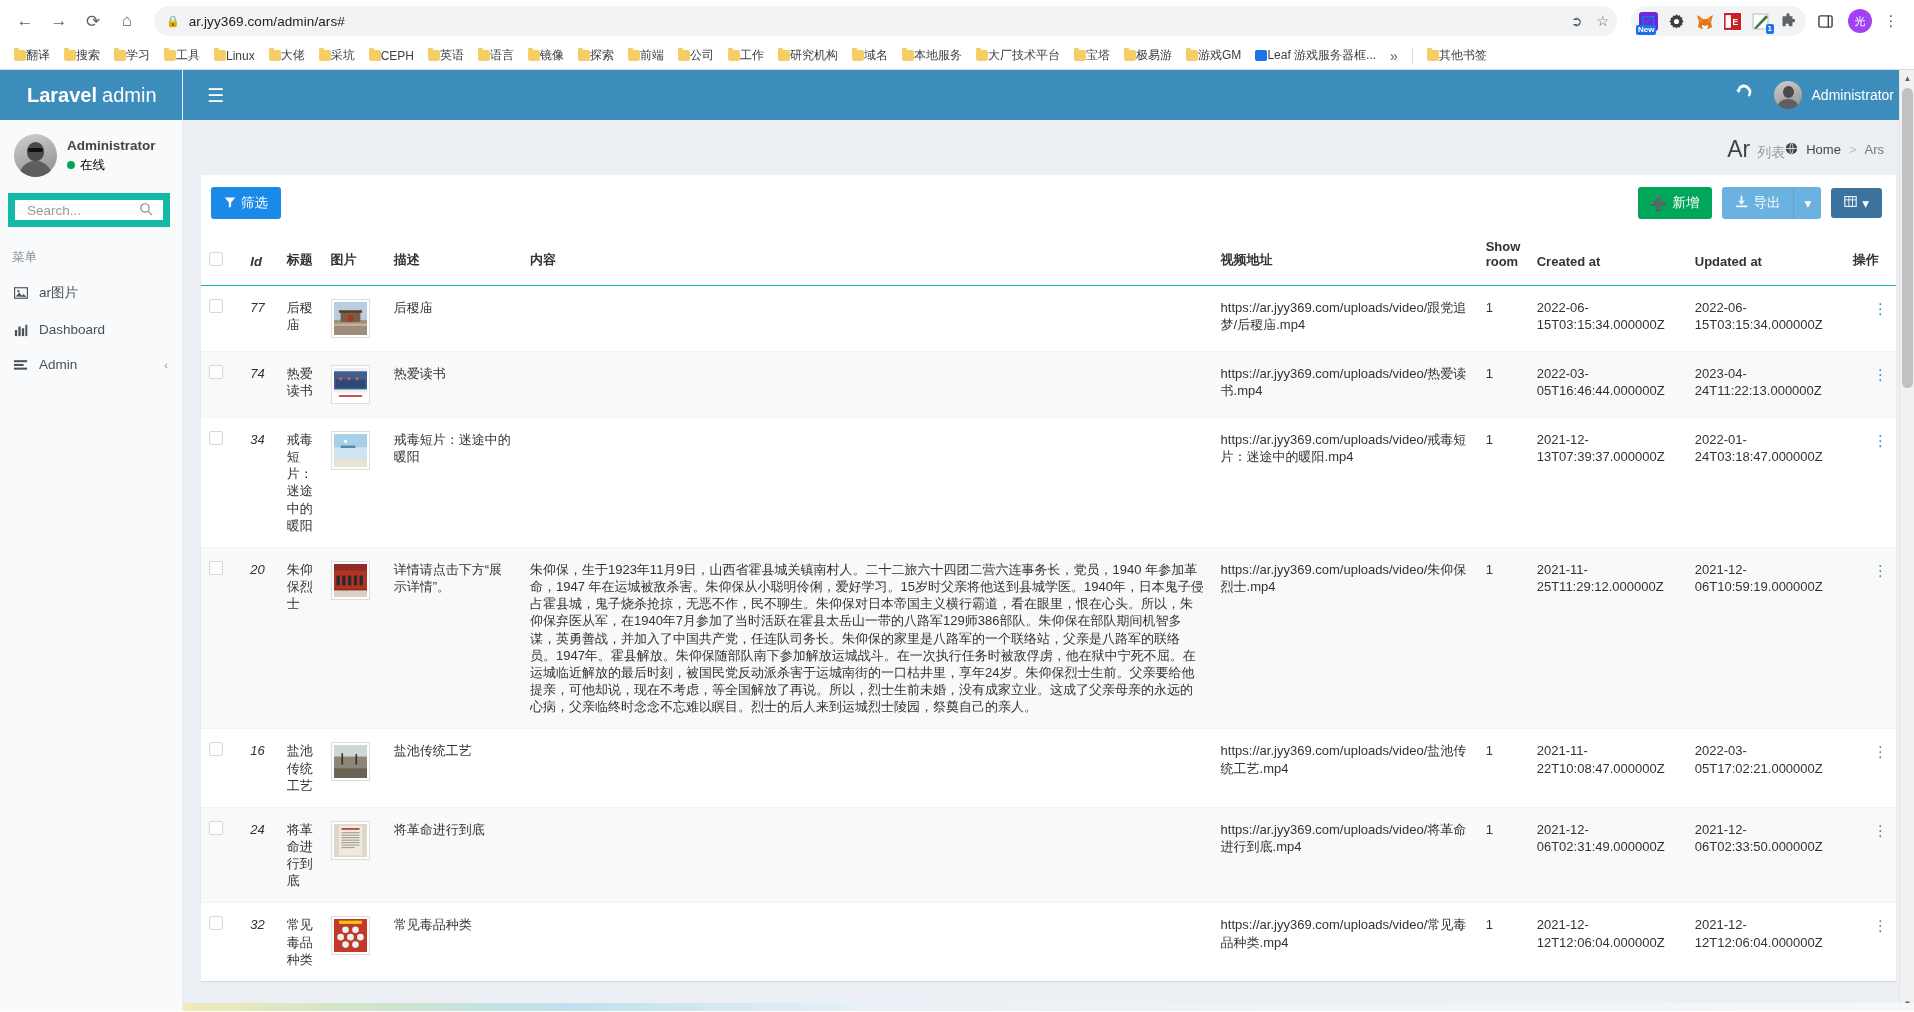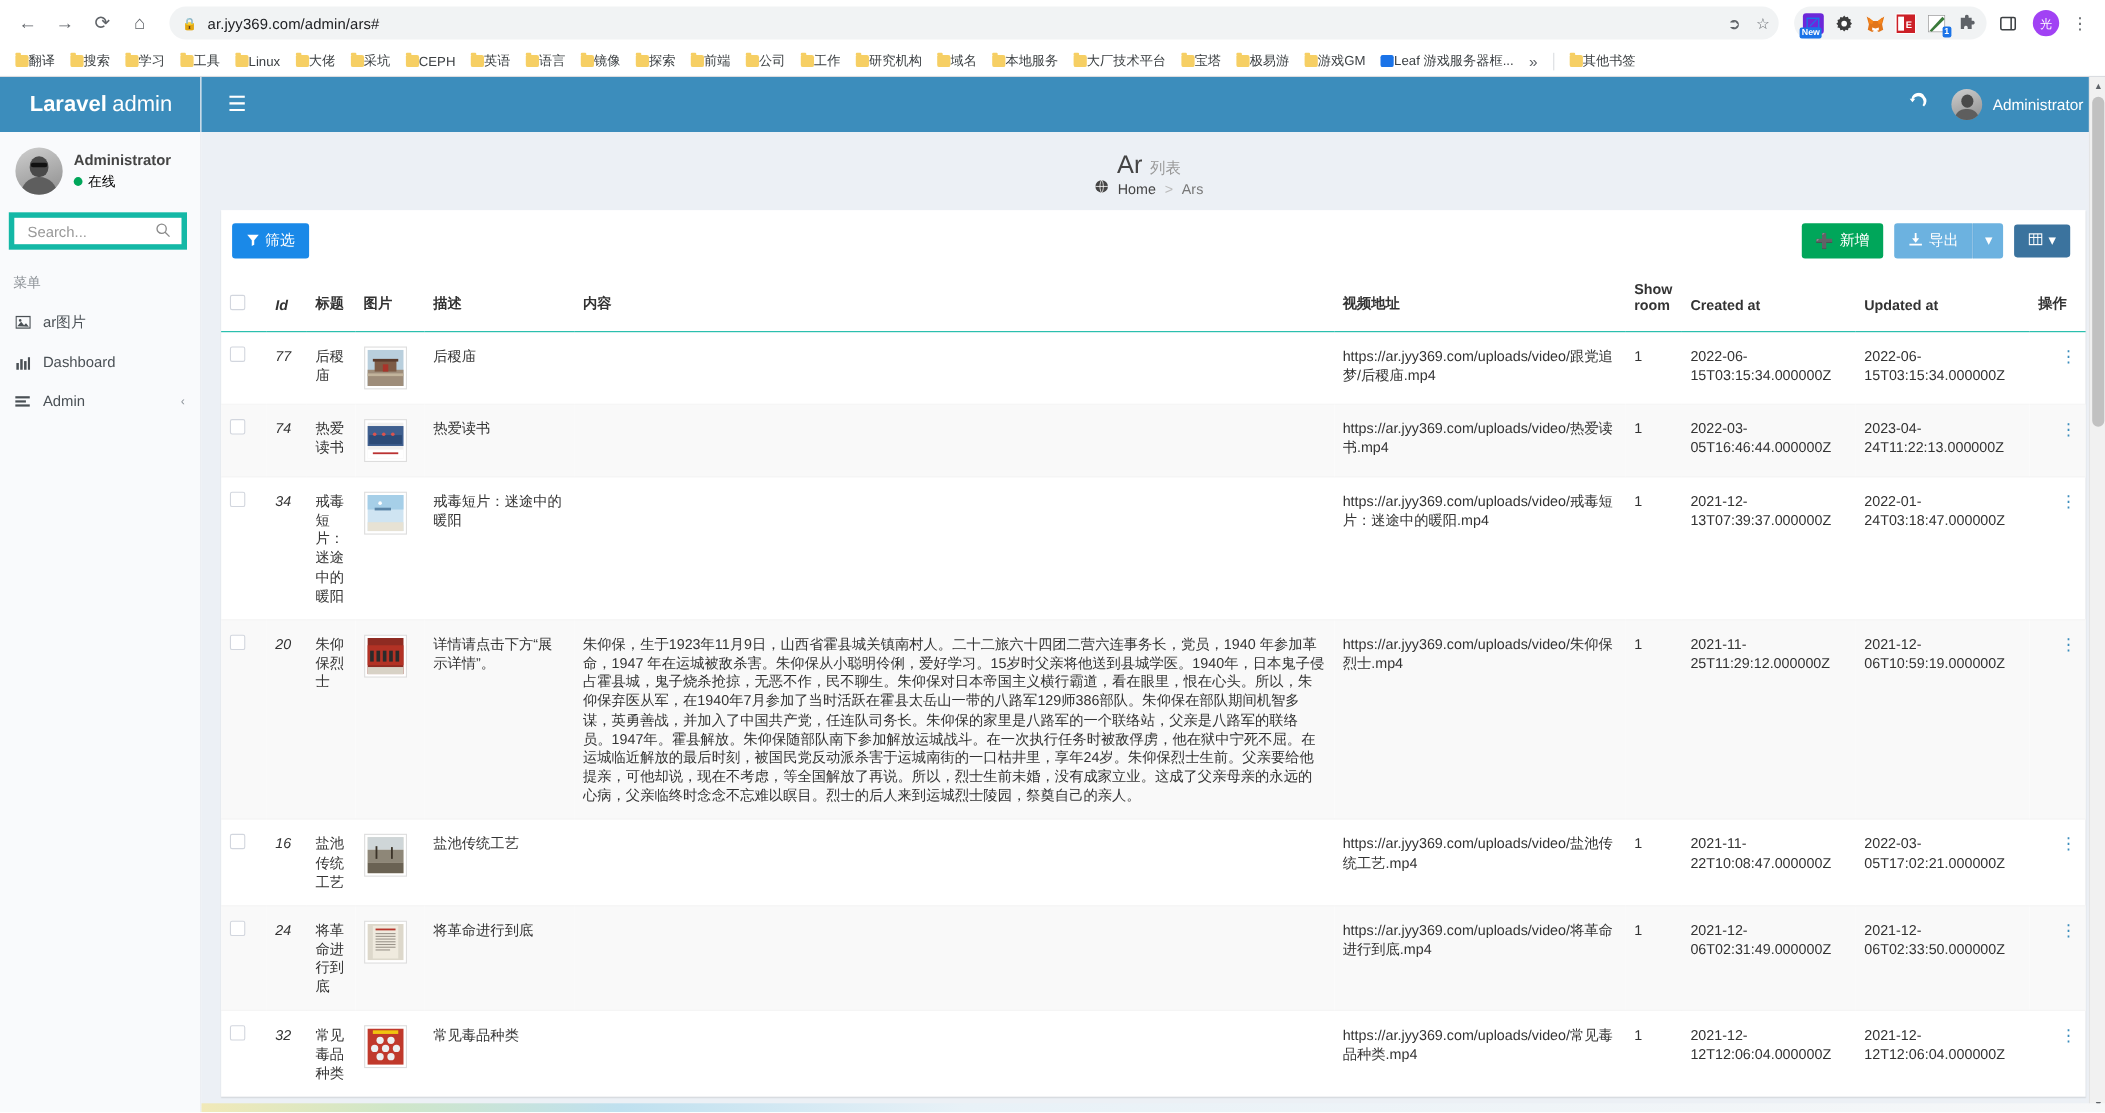--- a/index.html
+++ b/index.html
@@ -76,21 +76,21 @@
     background: linear-gradient(160deg,#cfcfcf,#8d8d8d);
     position: relative;
   }
   .user-photo .head { position:absolute; width:17px; height:19px; background:#4a4a4a; border-radius:50% 50% 45% 45%; left:13px; top:8px;}
   .user-photo .body { position:absolute; width:33px; height:16px; background:#5e5e5e; border-radius:16px 16px 0 0; left:5px; bottom:0;}
   .user-photo .glass { position:absolute; width:15px; height:4px; background:#111; left:14px; top:14px; border-radius:2px;}
   .user-info .name { font-size: 13.5px; color: #444; font-weight: bold; }
   .user-info .status { font-size: 12.5px; color: #000000; display: flex; align-items: center; gap: 5px; margin-top: 4px;}
   .dot-online { width: 8px; height: 8px; background: #00a65a; border-radius: 50%; display:inline-block;}
   .side-search {
-    margin: 2px 12px 0 8px; height: 34px; border: 5px solid #14b8a6; background: #fff;
+    margin: 2px 12px 0 8px; height: 34px; border: 7px solid #14b8a6; background: #fff;
     display: flex; align-items: center; padding: 0 10px; position: relative;
   }
   .side-search input {
     border: none; outline: none; font-size: 13.5px; color: #666; width: 100%;
     font-family: inherit; background: transparent;
   }
   .side-search input::placeholder { color:#999; }
   .side-search .mag { color: #999; font-size: 14px; }
   .menu-head { font-size: 12.5px; color: #8c9196; padding: 22px 0 8px 12px; }
   .menu-item {
@@ -106,21 +106,21 @@
     justify-content: space-between; padding: 0 20px 0 18px;
   }
   .hamburger { color: #fff; font-size: 19px; padding: 2px 6px; }
   .top-right { display: flex; align-items: center; gap: 22px; color: #fff; font-size: 14px; }
   .refresh-ico { font-size: 17px; }
   .top-user { display: flex; align-items: center; gap: 10px; }
   .top-user .ph { width: 28px; height: 28px; border-radius: 50%; overflow:hidden; background: linear-gradient(160deg,#cfcfcf,#8d8d8d); position:relative;}
   .top-user .ph .head { position:absolute; width:11px; height:12px; background:#4a4a4a; border-radius:50%; left:9px; top:5px;}
   .top-user .ph .body { position:absolute; width:22px; height:10px; background:#5e5e5e; border-radius:11px 11px 0 0; left:3px; bottom:0;}
 
-  .page-head { display: flex; align-items: center; justify-content: flex-end; padding: 16px 30px 12px 22px; flex-direction: column;}
+  .page-head { display: flex; align-items: center; justify-content: flex-end; padding: 16px 30px 12px 22px;}
   .page-title { font-size: 23px; color: #444; font-weight: 400; }
   .page-title small { font-size: 14px; color: #999; margin-left: 7px;}
   .breadcrumb { font-size: 13px; color: #444; display: flex; align-items: center; gap: 8px;}
   .breadcrumb .home-ico { color:#3c8dbc; font-size:13px;}
   .breadcrumb .sep { color:#bbb; }
   .breadcrumb .crumb-active { color:#777; }
 
   .card { background: #fff; margin: 0 18px; border-top: 2px solid #3c8dbc00; box-shadow: 0 1px 1px rgba(0,0,0,.1); }
   .card-toolbar { display: flex; align-items: center; justify-content: space-between; padding: 10px 14px 10px 10px; }
   .btn { border: none; font-size: 13.5px; padding: 7px 13px; color: #fff; border-radius: 3px; cursor: default; display:inline-flex; align-items:center; gap:5px; font-family: inherit;}

